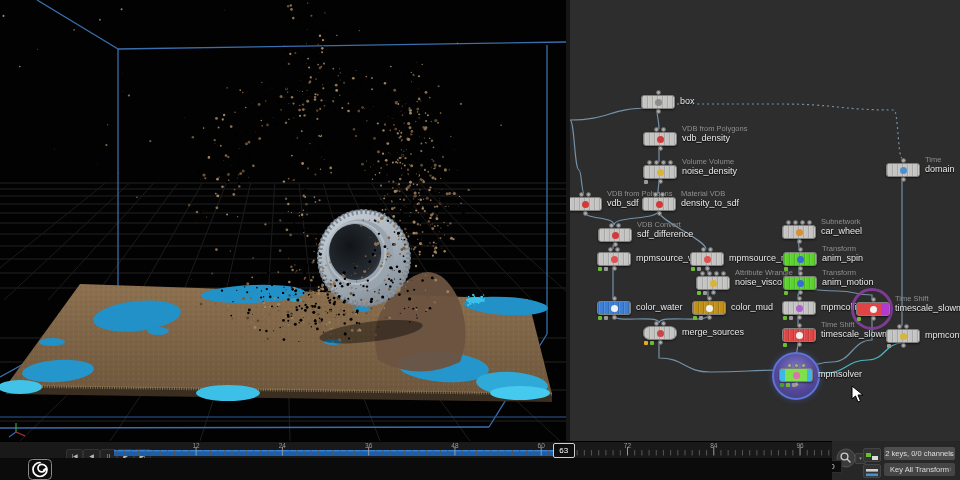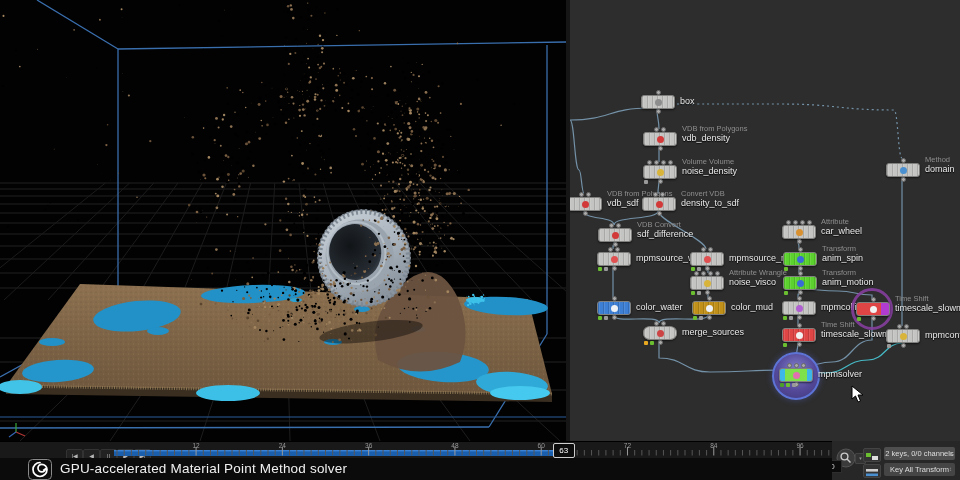--- a/index.html
+++ b/index.html
@@ -2490,21 +2490,21 @@
         <span class="ntype">VDB from Polygons</span>
         <span class="nname">vdb_sdf</span>
       </div>
       <div class="node" style="left: 72px; top: 197px;">
         <div class="nbody" style="background-color:#c4c4c2;">
           <span class="nicon" style="background:#d23a3a"></span>
         </div>
         <span class="ndot" style="left:11px;top:-5px"></span>
         <span class="ndot" style="left:18px;top:-5px"></span>
         <span class="ndot" style="left:14.5px;top:14px"></span>
-        <span class="ntype">Convert VDB</span>
+        <span class="ntype">Material VDB</span>
         <span class="nname">density_to_sdf</span>
       </div>
       <div class="node" style="left: 28px; top: 228px;">
         <div class="nbody" style="background-color:#c4c4c2;">
           <span class="nicon" style="background:#d23a3a"></span>
         </div>
         <span class="ndot" style="left:11px;top:-5px"></span>
         <span class="ndot" style="left:18px;top:-5px"></span>
         <span class="ndot" style="left:14.5px;top:14px"></span>
         <span class="ntype">VDB Convert</span>
@@ -2529,21 +2529,21 @@
         </div>
         <span class="ndot" style="left:11px;top:-5px"></span>
         <span class="ndot" style="left:18px;top:-5px"></span>
         <span class="ndot" style="left:14.5px;top:14px"></span>
         <span class="nname">mpmsource_mud</span>
         <span class="nflags">
           <i style="background:#6abe30"></i>
           <i style="background:#9a9a9a"></i>
         </span>
       </div>
-      <div class="node" style="left: 120px; top: 276px;">
+      <div class="node" style="left: 126px; top: 276px;">
         <div class="nbody" style="background-color:#c4c4c2;">
           <span class="nicon" style="background:#d8b43a"></span>
         </div>
         <span class="ndot" style="left:4px;top:-5px"></span>
         <span class="ndot" style="left:11px;top:-5px"></span>
         <span class="ndot" style="left:18px;top:-5px"></span>
         <span class="ndot" style="left:25px;top:-5px"></span>
         <span class="ndot" style="left:14.5px;top:14px"></span>
         <span class="ntype">Attribute Wrangle</span>
         <span class="nname">noise_visco</span>
@@ -2588,33 +2588,33 @@
           <i style="background:#e8a820"></i>
           <i style="background:#6abe30"></i>
         </span>
       </div>
       <div class="node" style="left: 316px; top: 163px;">
         <div class="nbody" style="background-color:#c4c4c2;">
           <span class="nicon" style="background:#4a90d0"></span>
         </div>
         <span class="ndot" style="left:14.5px;top:-5px"></span>
         <span class="ndot" style="left:14.5px;top:14px"></span>
-        <span class="ntype">Method</span>
+        <span class="ntype">Time</span>
         <span class="nname">domain</span>
       </div>
       <div class="node" style="left: 212px; top: 225px;">
         <div class="nbody" style="background-color:#c4c4c2;">
           <span class="nicon" style="background:#d89030"></span>
         </div>
         <span class="ndot" style="left:4px;top:-5px"></span>
         <span class="ndot" style="left:11px;top:-5px"></span>
         <span class="ndot" style="left:18px;top:-5px"></span>
         <span class="ndot" style="left:25px;top:-5px"></span>
         <span class="ndot" style="left:14.5px;top:14px"></span>
-        <span class="ntype">Attribute</span>
+        <span class="ntype">Subnetwork</span>
         <span class="nname">car_wheel</span>
       </div>
       <div class="node" style="left: 213px; top: 252px;">
         <div class="nbody" style="background-color:#5cd22f;">
           <span class="nicon" style="background:#3a6ad8"></span>
         </div>
         <span class="ndot" style="left:14.5px;top:-5px"></span>
         <span class="ndot" style="left:14.5px;top:14px"></span>
         <span class="ntype">Transform</span>
         <span class="nname">anim_spin</span>
@@ -2858,14 +2858,13 @@
 </div>
 
 <div class="abs framefield" style="left:786px;width:24px">100</div>
 <div class="abs framefield" style="left:814px;width:26px">240</div>
 
 <div class="abs" id="caption">
   <svg class="abs" style="left:28px;top:1px" width="24" height="21" viewBox="0 0 24 21">
     <rect x="0.5" y="0.5" width="23" height="20" rx="4" fill="#0d0d0d" stroke="#8a8a8a"></rect>
     <path d="M12,3.5 A7,7 0 1,0 19,10.5 A5.2,5.2 0 0,0 13.8,5.3 A3.8,3.8 0 1,0 17.6,9.1 A2,2 0 0,1 15.6,11.1" fill="none" stroke="#fff" stroke-width="1.7" stroke-linecap="round"></path>
   </svg>
-  <div id="caption-title">GPU-accelerated Material Point Method solver</div>
 </div>
 
 </body></html>

